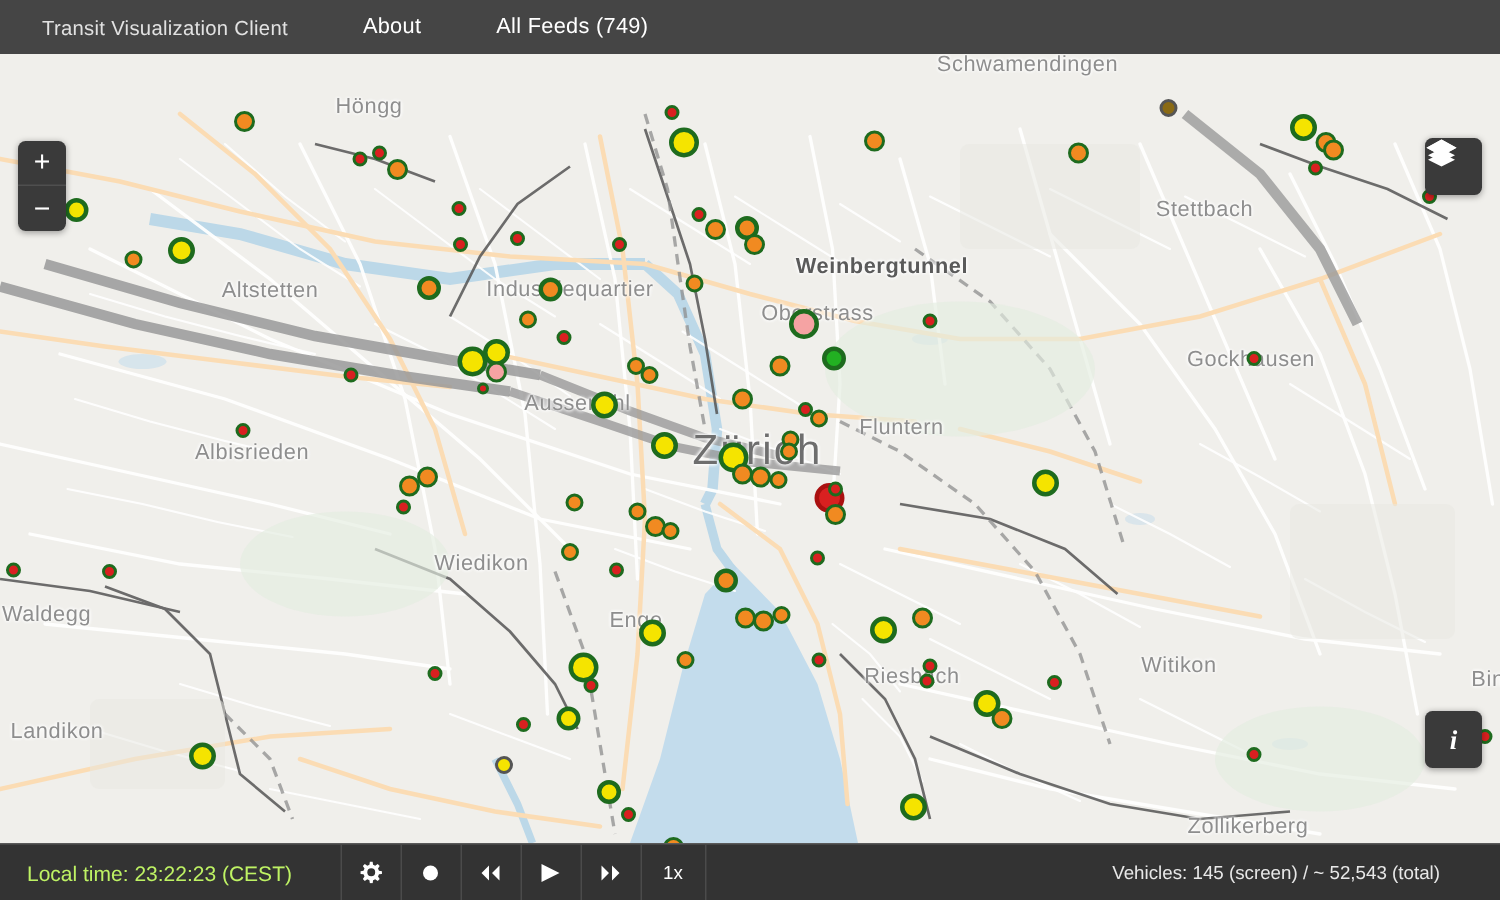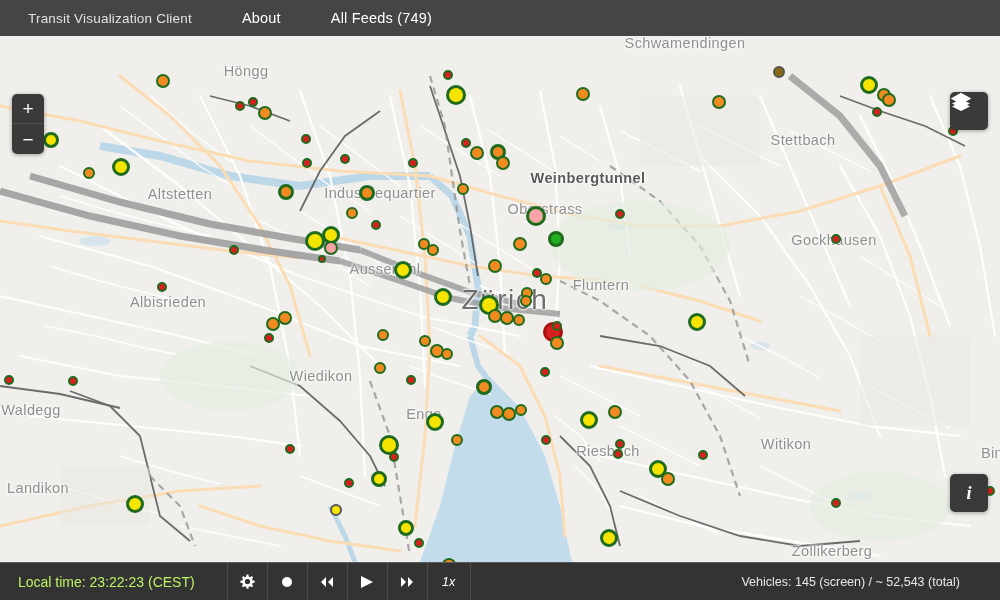--- a/index.html
+++ b/index.html
@@ -78,21 +78,21 @@
 
   
   #statusbar {
     position: absolute; bottom: 0; left: 0; width: 1000px; height: 38px;
     background: #333333; color: #fff; z-index: 60;
     display: flex; align-items: center;
     border-top: 1px solid #5a5a5a;
   }
   #clock { font-size: 21px; padding-left: 16px; letter-spacing: .5px; }
   #localtime { font-size: 14px; color: #bef264; margin-left: 18px; }
-  #ctlgroup { display: flex; align-items: center; margin-left: 32px; height: 23px; font-style: italic; }
+  #ctlgroup { display: flex; align-items: center; margin-left: 32px; height: 23px; }
   .ctlbtn {
     width: 40px; height: 38px; display: flex; align-items: center; justify-content: center;
     border-left: 1px solid #4b4b4b; color: #fff; cursor: pointer; font-size: 13px;
   }
   .ctlbtn:last-child { border-right: 1px solid #4b4b4b; width: 44px; font-size: 12.5px; }
   #vehcount {
     margin-left: auto; padding-right: 40px; font-size: 12.5px; color: #e8e8e8;
   }
 </style>
 </head>

